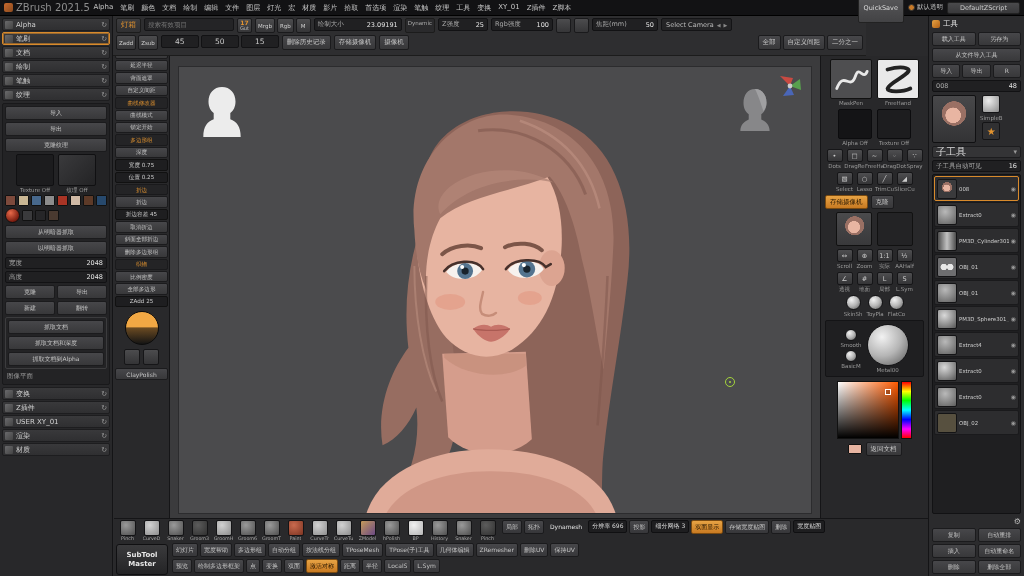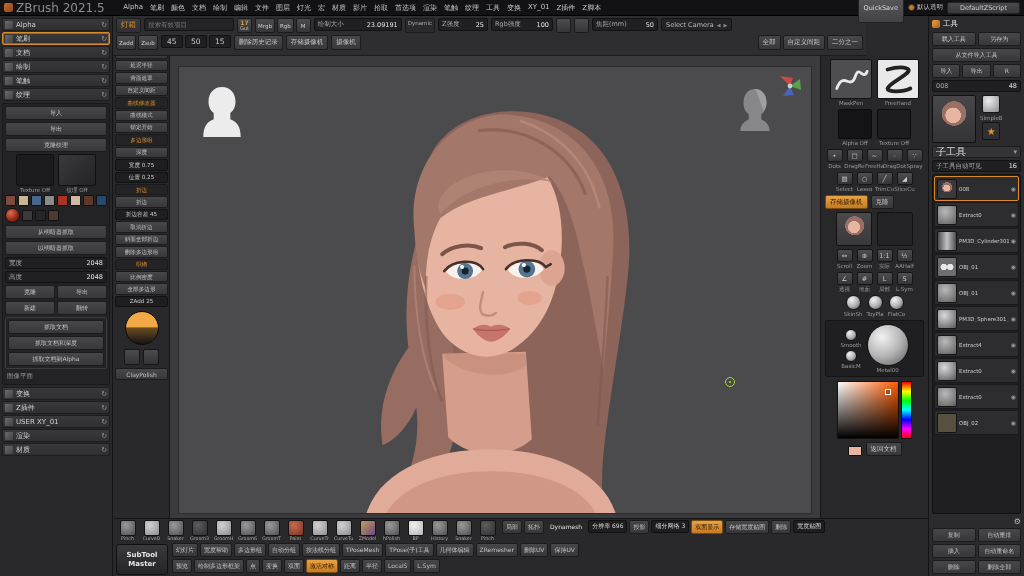--- a/index.html
+++ b/index.html
@@ -3,21 +3,21 @@
 <meta charset="utf-8">
 <style>
 *{margin:0;padding:0;box-sizing:border-box}
 html,body{width:1024px;height:576px;overflow:hidden;background:#1b1b1d}
 body{font-family:"DejaVu Sans","Liberation Sans",sans-serif;font-size:7.5px;color:#bdbdbd}
 #app{position:relative;width:1024px;height:576px;background:#2a2a2c}
 
 
 .menubar{position:absolute;left:0;top:0;width:1024px;height:16px;background:#121214;display:flex;align-items:center;padding:0 4px;z-index:40;border-bottom:1px solid #000}
 .zlogo{width:9px;height:9px;border-radius:2px;background:linear-gradient(135deg,#c96a2e,#8a4a1e);margin-right:3px;flex:none}
-.mtitle{color:#8d8d8d;font-size:12px;margin-right:15px;white-space:nowrap}
+.mtitle{color:#8d8d8d;font-size:10px;margin-right:0;white-space:nowrap}
 .menus{display:flex;flex:1;overflow:hidden}
 .menu-item{padding:2px 3.5px;font-size:7px;color:#c6c6c6;white-space:nowrap;cursor:default}
 .mb-right{display:flex;align-items:center;gap:4px;margin-left:auto;flex:none}
 .qsave{background:linear-gradient(#5a5a5c,#434345);border:1px solid #222;border-radius:2px;padding:10px 5px;color:#ddd;font-size:6.5px}
 .transp{font-size:6.5px;color:#bbb;display:flex;align-items:center;gap:2px}
 .dot-ic{width:7px;height:7px;border-radius:50%;background:#c87a28;border:1px solid #333}
 .zscript{background:linear-gradient(#4a4a4c,#39393b);border:1px solid #222;border-radius:2px;padding:1px 12px;font-size:6.5px;color:#ccc}
 
 
 .btn{background:linear-gradient(#47474a,#38383a);border:1px solid #1b1b1d;border-radius:2px;padding:1.5px 4px;font-size:6.5px;color:#c6c6c6;white-space:nowrap;display:inline-block;text-align:center;cursor:default}
@@ -31,21 +31,21 @@
 .shelf{position:absolute;left:113px;top:16px;width:753px;height:40px;background:#2e2e30;border-bottom:1px solid #1c1c1c;padding:2px 3px;display:flex;flex-direction:column;gap:2px;z-index:20}
 .srow{display:flex;gap:3px}
 .lightbox-btn{color:#e2932f;font-size:7.5px;padding:1px 4px;background:linear-gradient(#3c3c3e,#303032);border:1px solid #1c1c1c;border-radius:2px;flex:none}
 .search{width:90px;height:13px;background:#242426;border:1px solid #151517;border-radius:2px;color:#888;font-size:6.5px;padding:0 3px;font-family:inherit}
 .icbtn{min-width:15px;height:15px;background:linear-gradient(#4c4c4e,#363638);border:1px solid #1a1a1c;border-radius:2px;display:inline-flex;align-items:center;justify-content:center;font-size:5.5px;color:#cfcfcf;padding:0 2px}
 .icbtn.sq{width:15px}
 .edit-ic{flex-direction:column;line-height:1}
 .edit-ic b{color:#e2932f;font-size:6px;font-weight:bold}
 .edit-ic i{font-style:normal;font-size:5px;color:#bbb}
 .icgroup{display:inline-flex;gap:2px}
-.w64{width:88px}.w40{width:50px}.w48{width:62px}.w52{width:66px}.w22{width:22px;justify-content:center}
+.w64{width:88px}.w40{width:50px}.w48{width:62px}.w52{width:66px}.w22{width:38px;justify-content:center}
 .chip{font-size:5.5px;color:#aaa;border:1px solid #1c1c1c;background:#2a2a2c;padding:1px 2px;border-radius:2px}
 .dropdown{display:inline-flex;align-items:center;gap:3px;background:#242426;border:1px solid #141416;border-radius:2px;height:13px;padding:0 4px;font-size:6.5px;color:#bbb}
 .dropdown em{font-style:normal;font-size:5px;color:#888}
 .flex-sp{flex:1}
 
 
 .left-palette{position:absolute;left:0;top:16px;width:113px;bottom:0;background:#28282a;border-right:1px solid #141416;padding:2px;overflow:hidden;z-index:25}
 .pal-row{display:flex;align-items:center;gap:3px;height:13px;padding:0 2px;background:linear-gradient(#39393b,#2f2f31);border:1px solid #1d1d1f;border-radius:2px;margin-bottom:1px}
 .pal-row.active{border-color:#d88a2c;box-shadow:0 0 0 1px rgba(216,138,44,.6) inset}
 .pal-ic{width:8px;height:8px;border-radius:1px;background:linear-gradient(135deg,#6a6a6c,#444);flex:none}
@@ -107,21 +107,21 @@
 .sphere{border-radius:50%;background:radial-gradient(circle at 35% 30%,#f2f2f2,#b5b5b5 50%,#7c7c7c 80%,#5e5e5e);border:1px solid #141416}
 .s16{width:15px;height:15px}
 .s12{width:12px;height:12px}
 .s44{width:42px;height:42px}
 .mat-big{display:flex;align-items:center;gap:5px;justify-content:center;background:#1f1f21;border:1px solid #141416;border-radius:2px;padding:3px}
 .mat-mini-col{display:flex;flex-direction:column;gap:2px;align-items:center}
 .picker{position:relative;display:flex;gap:2px;justify-content:center;margin-top:1px}
 .sv{position:relative;width:62px;height:58px;border:1px solid #111;background:linear-gradient(to top,#000,rgba(0,0,0,0)),linear-gradient(to right,#fff,#ff5a00)}
 .sv-cur{position:absolute;right:7px;top:7px;width:6px;height:6px;border:1px solid #fff;background:rgba(0,0,0,.2)}
 .hue{width:11px;height:58px;border:1px solid #111;background:linear-gradient(#f00,#ff0 17%,#0f0 33%,#0ff 50%,#00f 67%,#f0f 84%,#f00)}
-.rs-bottom{display:flex;align-items:flex-end;gap:4px;justify-content:center}
+.rs-bottom{display:flex;align-items:center;gap:4px;justify-content:center}
 .cur-swatch{width:14px;height:10px;background:#e7b4a1;border:1px solid #111;border-radius:1px}
 
 
 .tool-panel{position:absolute;left:928px;top:16px;width:96px;bottom:0;background:#2b2b2d;border-left:1px solid #141416;padding:2px 3px;display:flex;flex-direction:column;gap:2px;overflow:hidden;z-index:30}
 .tp-header{display:flex;align-items:center;gap:3px;height:12px;flex:none}
 .flame{width:8px;height:8px;border-radius:2px;background:linear-gradient(135deg,#e7a344,#b05f14)}
 .tp-header b{font-weight:normal;color:#e0e0e0;font-size:7.5px}
 .tp-row{display:flex;gap:2px;flex:none}
 .tp-row .btn{flex:1;padding:1.5px 1px;font-size:6px}
 .tool-thumbs{display:flex;gap:4px;align-items:flex-start;margin:1px 0;flex:none}

